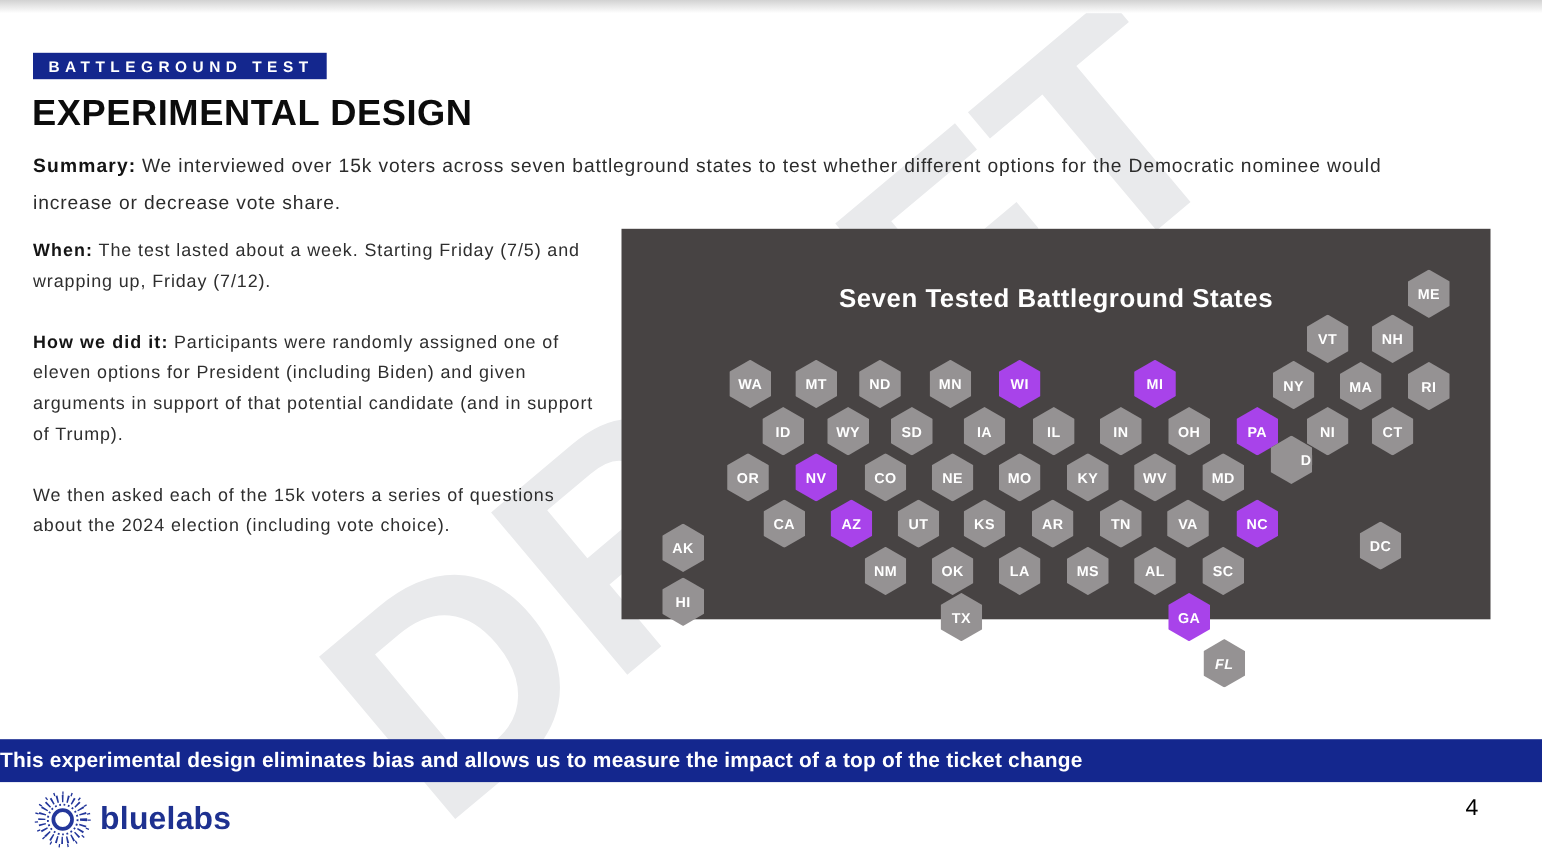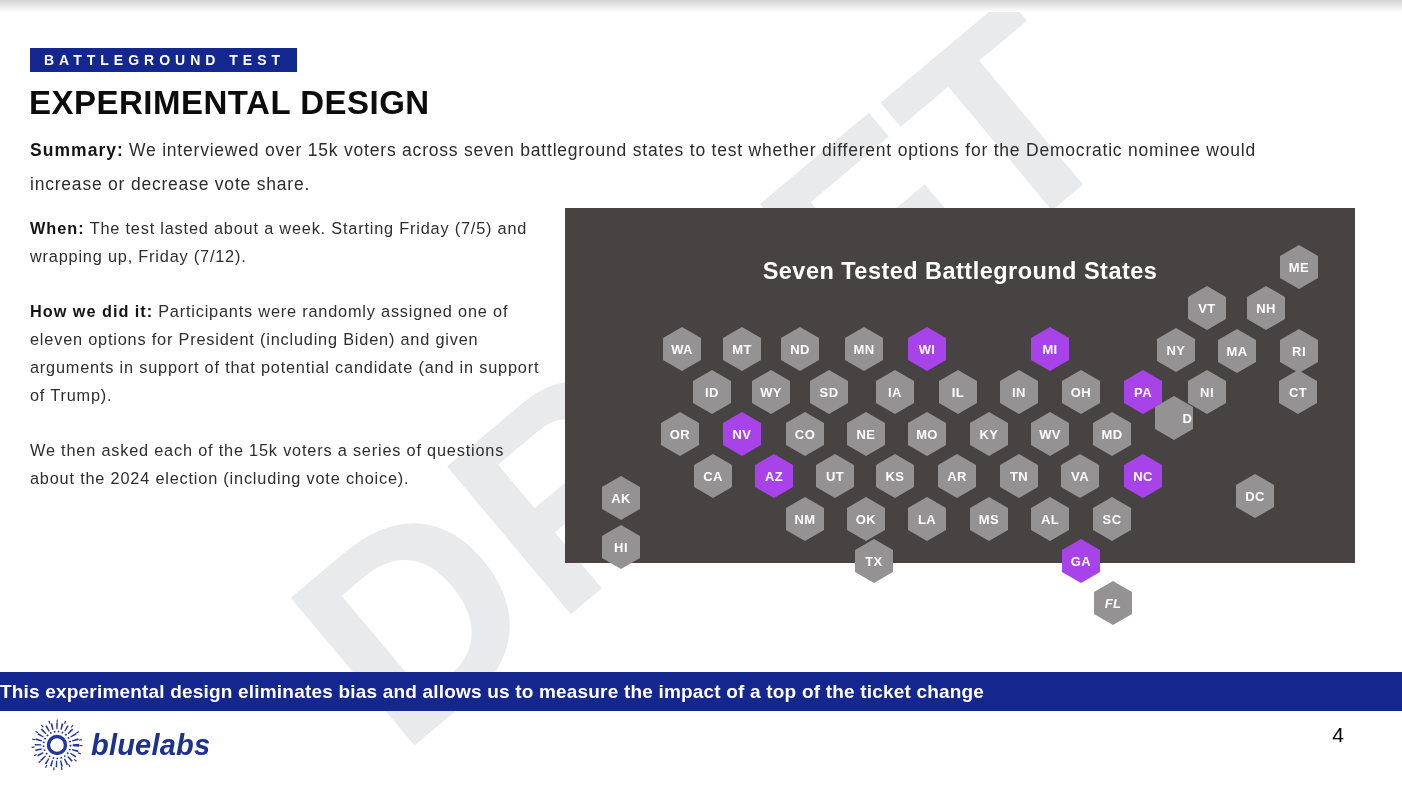--- a/index.html
+++ b/index.html
@@ -77,21 +77,21 @@
     position: absolute; left: 0; top: 672px; width: 1402px; height: 39px;
     background: var(--navy, #14278e);
     display: flex; align-items: center; justify-content: flex-start;
     z-index: 1;
   }
   .banner-text {
     color: #ffffff; font-size: 19px; font-weight: 700; letter-spacing: 0.01em;
   }
   .footer-logo {
     position: absolute; left: 31px; top: 719px; height: 52px;
-    display: flex; align-items: center; z-index: 1; font-style: italic;
+    display: flex; align-items: center; z-index: 1;
   }
   .logo-icon { width: 52px; height: 52px; }
   .logo-text {
     font-size: 29px; font-weight: 700; color: #1e3190;
     margin-left: 8px; letter-spacing: 0.2px;
   }
   .page-number {
     position: absolute; right: 58px; top: 723px;
     font-size: 21px; color: #000000; z-index: 1;
   }
@@ -134,21 +134,21 @@
         <div class="hex" style="left: 715px; top: 121px;">RI</div>
         <div class="hex" style="left: 128px; top: 162px;">ID</div>
         <div class="hex" style="left: 187px; top: 162px;">WY</div>
         <div class="hex" style="left: 245px; top: 162px;">SD</div>
         <div class="hex" style="left: 311px; top: 162px;">IA</div>
         <div class="hex" style="left: 374px; top: 162px;">IL</div>
         <div class="hex" style="left: 435px; top: 162px;">IN</div>
         <div class="hex" style="left: 497px; top: 162px;">OH</div>
         <div class="hex tested" style="left: 559px; top: 162px;">PA</div>
         <div class="hex" style="left: 623px; top: 162px;">NI</div>
-        <div class="hex" style="left: 682px; top: 162px; margin-left: 32px;">CT</div>
+        <div class="hex" style="left: 682px; top: 162px;">CT</div>
         <div class="hex" style="left: 96px; top: 204px;">OR</div>
         <div class="hex tested" style="left: 158px; top: 204px;">NV</div>
         <div class="hex" style="left: 221px; top: 204px;">CO</div>
         <div class="hex" style="left: 282px; top: 204px;">NE</div>
         <div class="hex" style="left: 343px; top: 204px;">MO</div>
         <div class="hex" style="left: 405px; top: 204px;">KY</div>
         <div class="hex" style="left: 466px; top: 204px;">WV</div>
         <div class="hex" style="left: 528px; top: 204px;">MD</div>
         <div class="hex" style="left: 590px; top: 188px; padding-left: 36px;">DE</div>
         <div class="hex" style="left: 129px; top: 246px;">CA</div>

